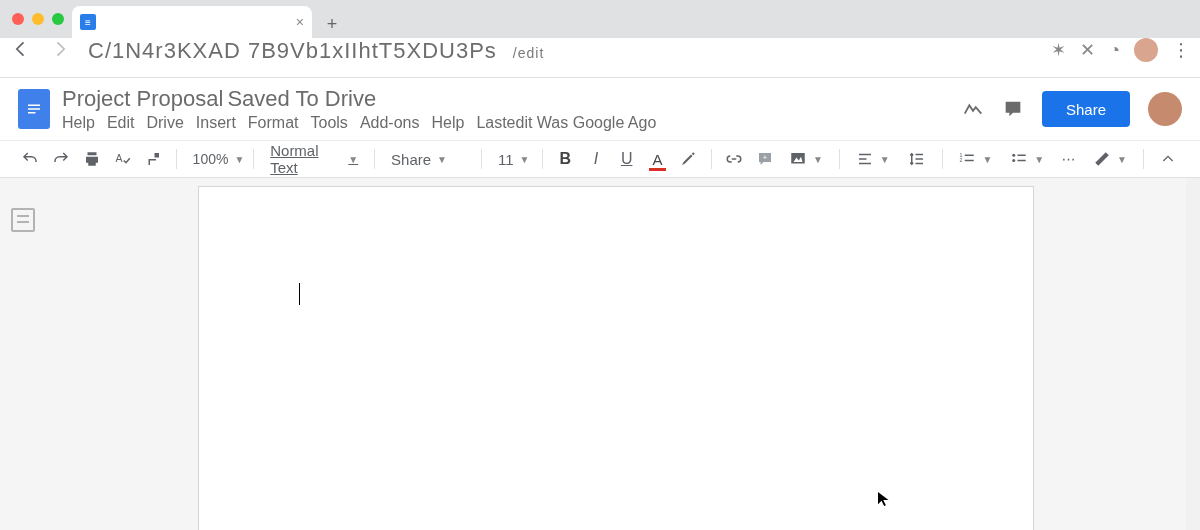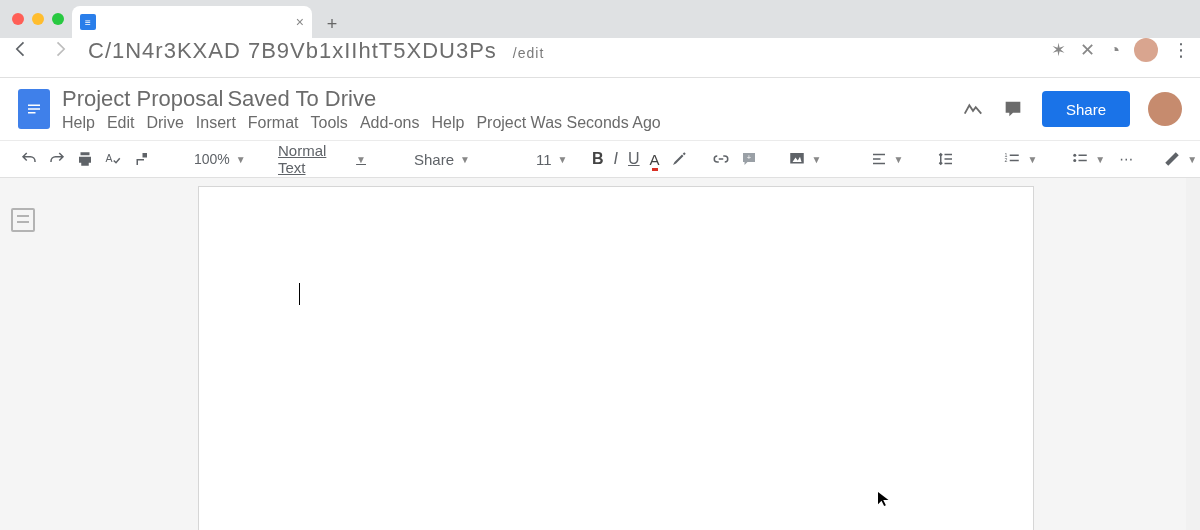--- a/index.html
+++ b/index.html
@@ -119,21 +119,21 @@
     border-bottom:1px solid #e0e0e0;
     display:flex;
     align-items:center;
     padding:0 20px;
     gap:10px;
     font-size:14px;
     color:#5f6368;
   }
   .tb-btn { width:24px; height:24px; display:flex; align-items:center; justify-content:center; color:#5f6368; }
   .tb-sep { width:1px; height:20px; background:#e0e0e0; margin:0 2px; }
-  .tb-dd { display:flex; align-items:center; gap:6px; padding:0 4px;margin-left:16px;}
+  .tb-dd { display:flex; align-items:center; gap:6px; padding:0 4px;}
   .tb-dd .caret { font-size:10px; color:#888;}
   .zoom { min-width:44px; }
   .style-dd { min-width:96px; font-size:15px;text-decoration:underline;}
   .font-dd { min-width:82px; font-size:15px;}
   .size-dd { min-width:36px; font-size:15px;}
   .bold { font-weight:700; font-size:16px; color:#444;}
   .italic { font-style:italic; font-size:16px;}
   .underline { text-decoration:underline; font-size:16px;}
   .textcolor { position:relative; }
   .textcolor .bar { position:absolute; bottom:0; left:2px; right:2px; height:3px; background:#d93025;}
@@ -257,21 +257,21 @@
     </div>
     <div class="menu-row">
       <span>Help</span>
       <span>Edit</span>
       <span>Drive</span>
       <span>Insert</span>
       <span>Format</span>
       <span>Tools</span>
       <span>Add-ons</span>
       <span>Help</span>
-      <span>Project Was Seconds Ago</span>
+      <span>Lastedit Was Google Ago</span>
     </div>
   </div>
   <div class="header-right">
     <span class="hdr-icon">
       <svg viewBox="0 0 24 24" width="22" height="22">
           <path fill="none" stroke="#6b6b6b" stroke-width="2" d="M3 17l5-9 4 6 3-4 6 7"></path>
         </svg>
     </span>
     <span class="hdr-icon">
       <svg viewBox="0 0 24 24" width="22" height="22">

